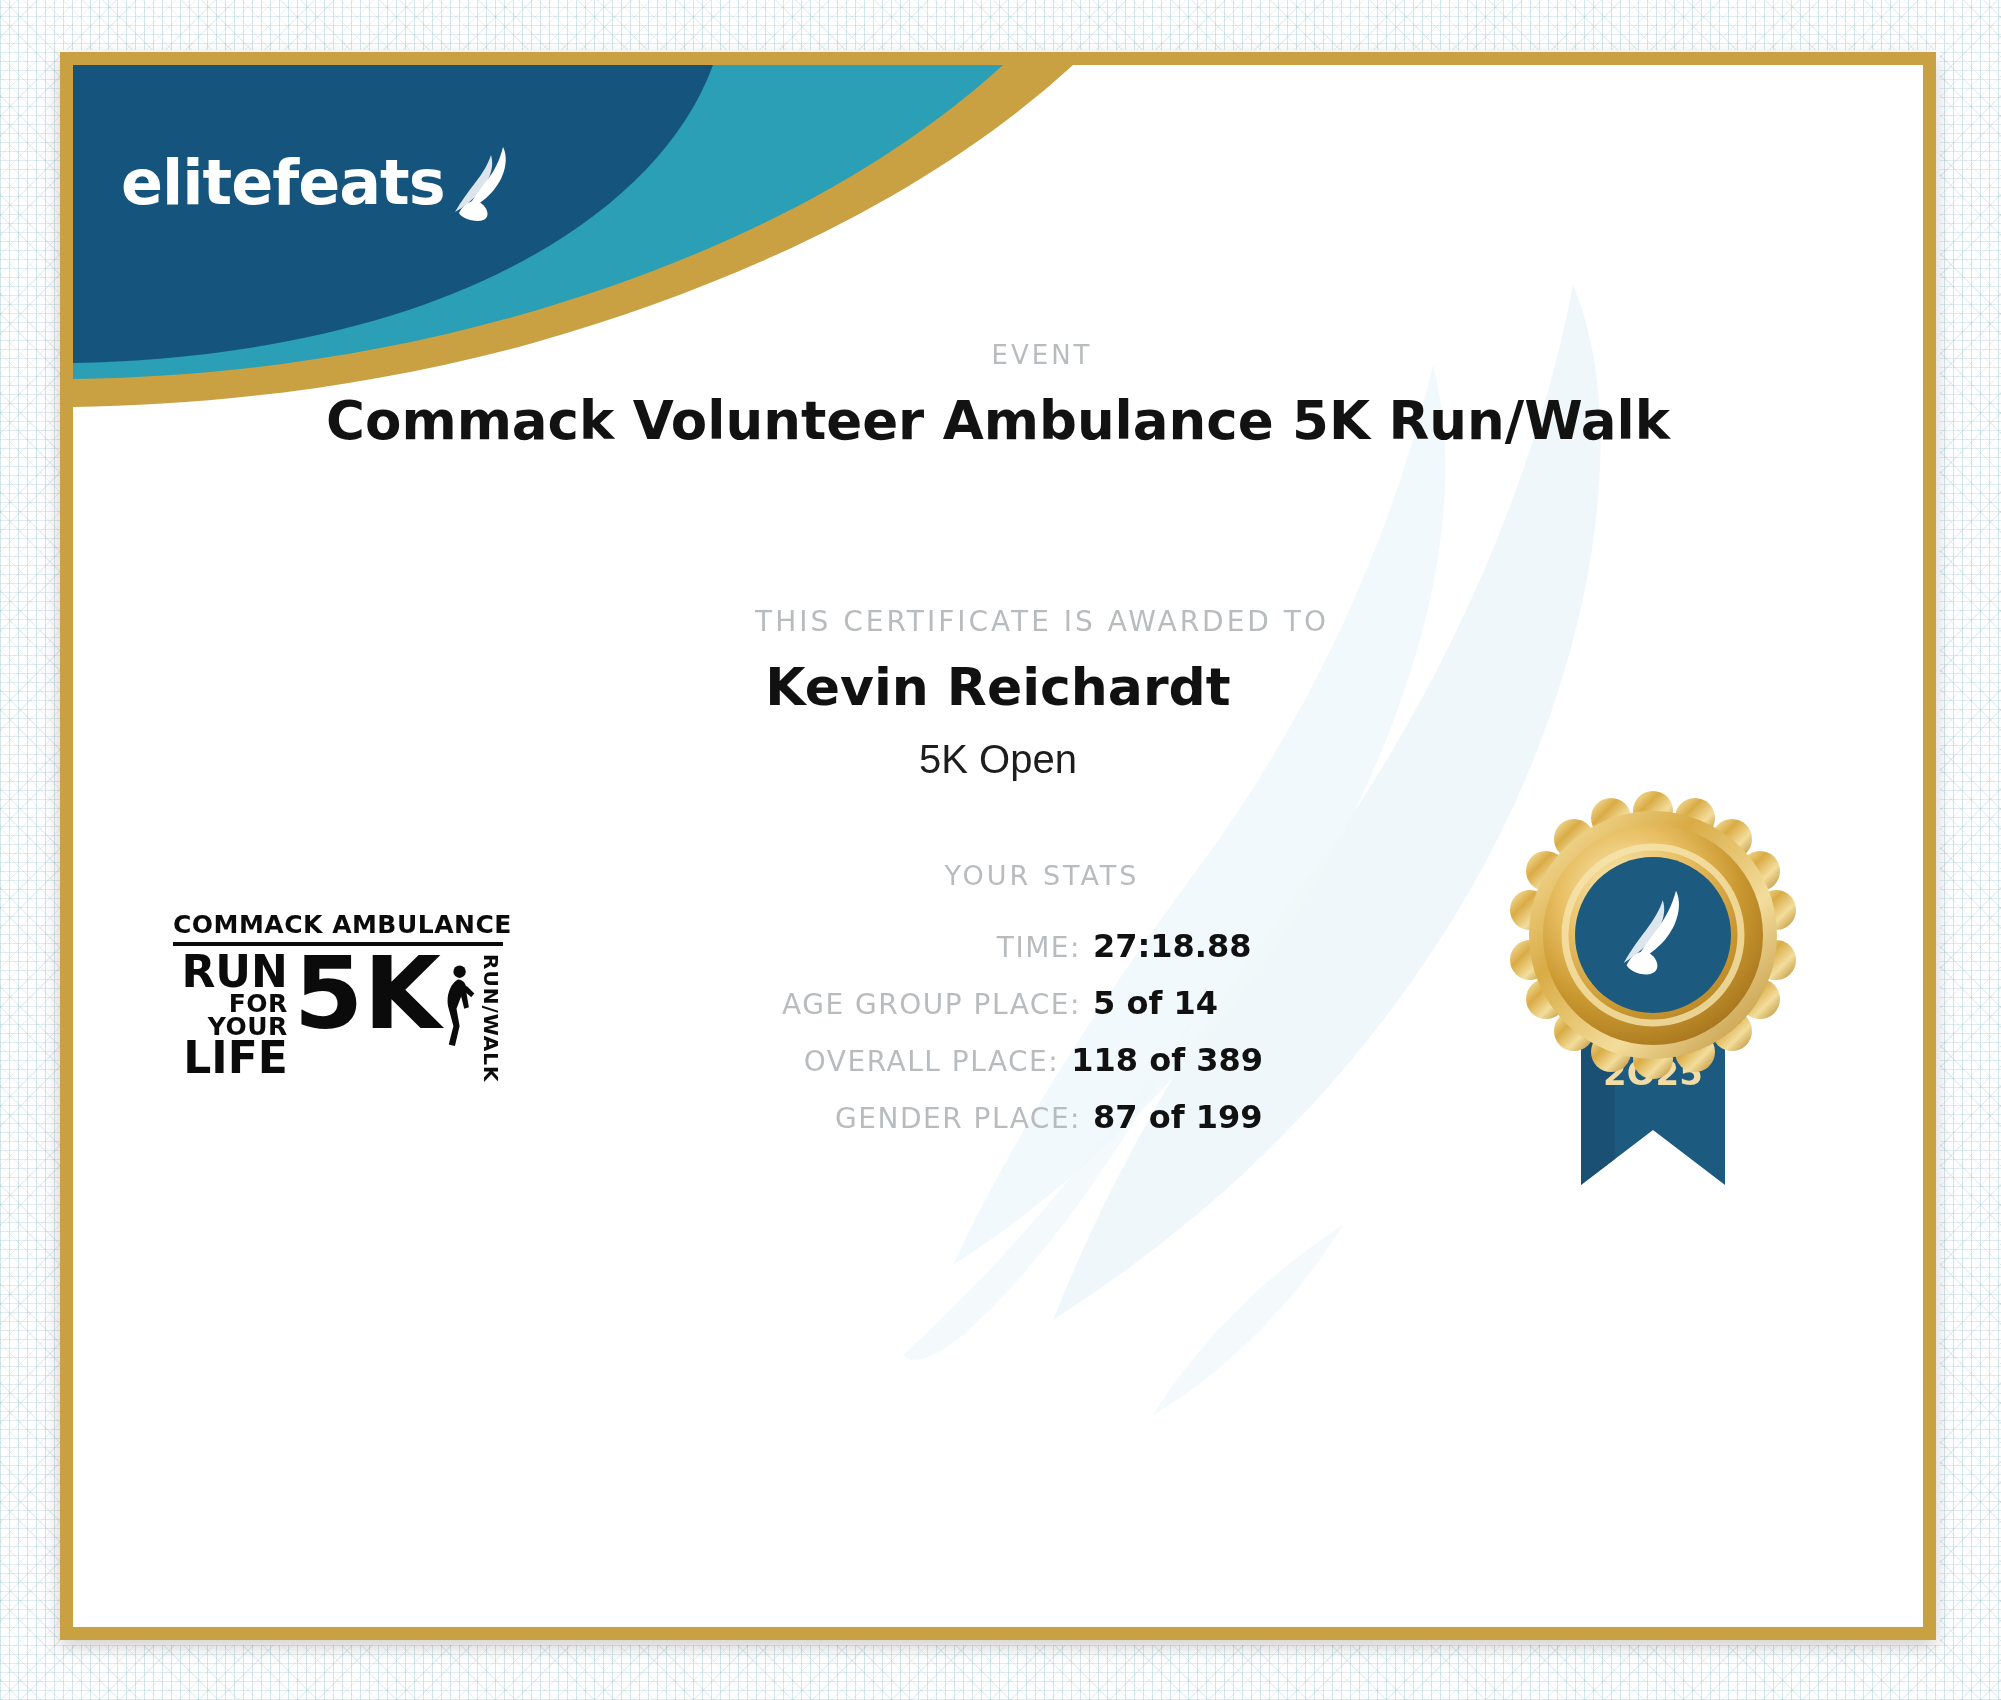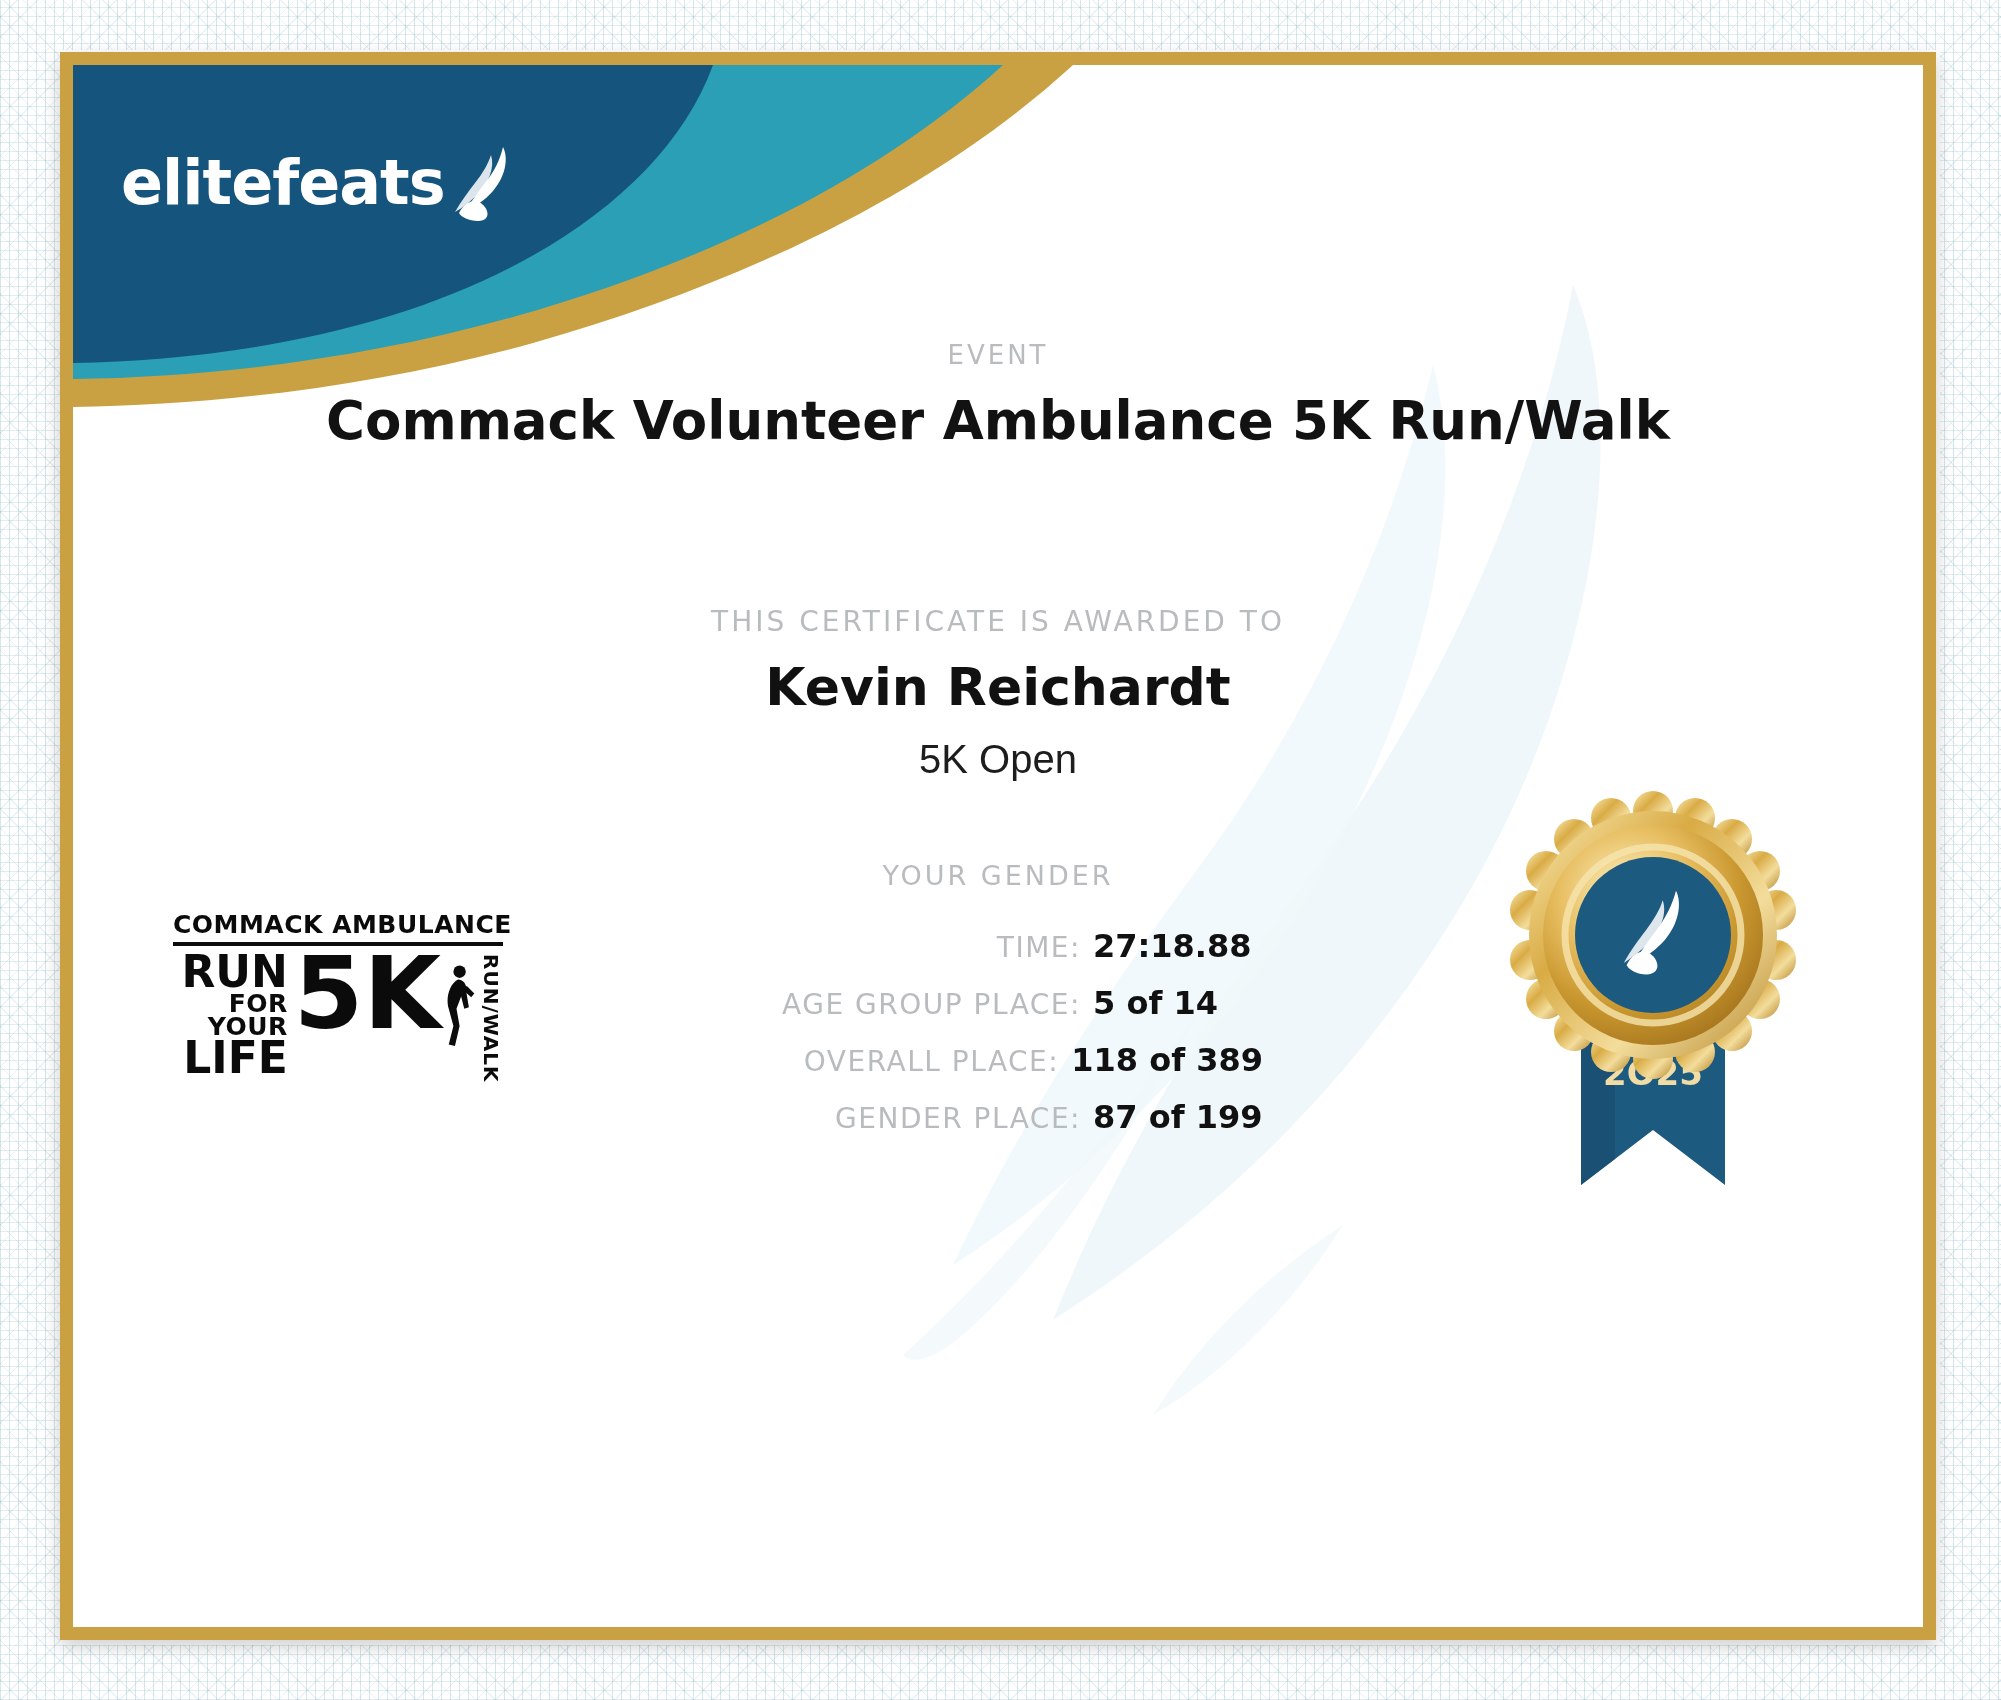--- a/index.html
+++ b/index.html
@@ -102,20 +102,21 @@
     left: 0;
     top: 0;
     width: 100%;
     text-align: center;
   }
   .label {
     font-family: "DejaVu Sans", sans-serif;
     color: #b9bcbe;
     letter-spacing: 3px;
     font-weight: 500;
+    padding-left: 44px;
   }
   .label-event {
     position: absolute;
     top: 275px;
     width: 100%;
     font-size: 26px;
   }
   .event-name {
     position: absolute;
     top: 325px;
@@ -297,21 +298,21 @@
           </g>
         </svg>
       </div>
 
       <div class="body-col">
         <div class="label label-event">EVENT</div>
         <div class="event-name">Commack Volunteer Ambulance 5K Run/Walk</div>
         <div class="label label-awarded">THIS CERTIFICATE IS AWARDED TO</div>
         <div class="recipient">Kevin Reichardt</div>
         <div class="division">5K Open</div>
-        <div class="label label-stats">YOUR GENDER</div>
+        <div class="label label-stats">YOUR STATS</div>
       </div>
 
       <div class="stats">
         <div class="stat-row">
           <span class="stat-label">TIME:</span>
           <span class="stat-value">27:18.88</span>
         </div>
         <div class="stat-row">
           <span class="stat-label">AGE GROUP PLACE:</span>
           <span class="stat-value">5 of 14</span>

